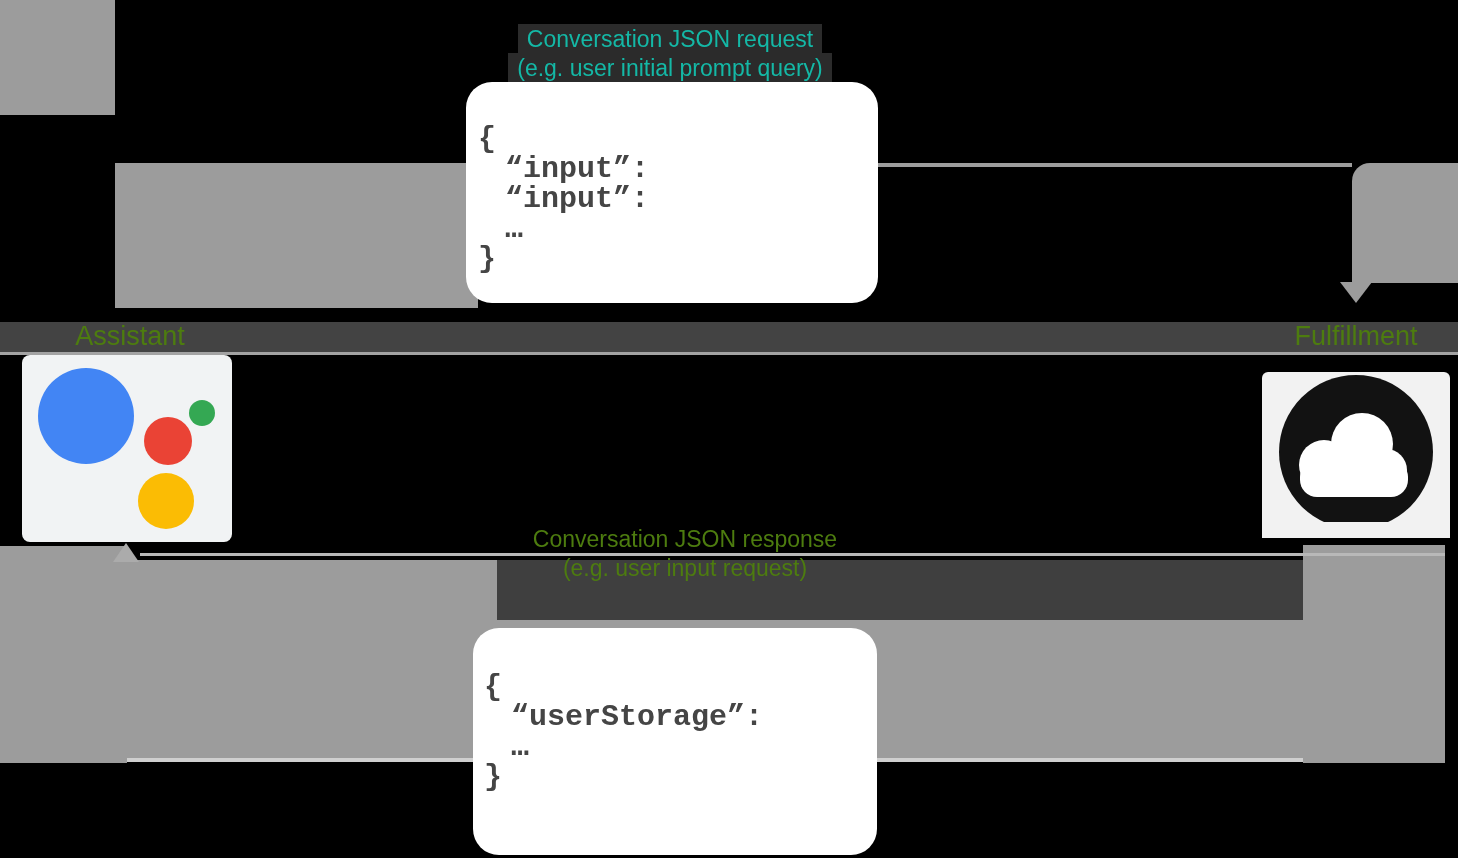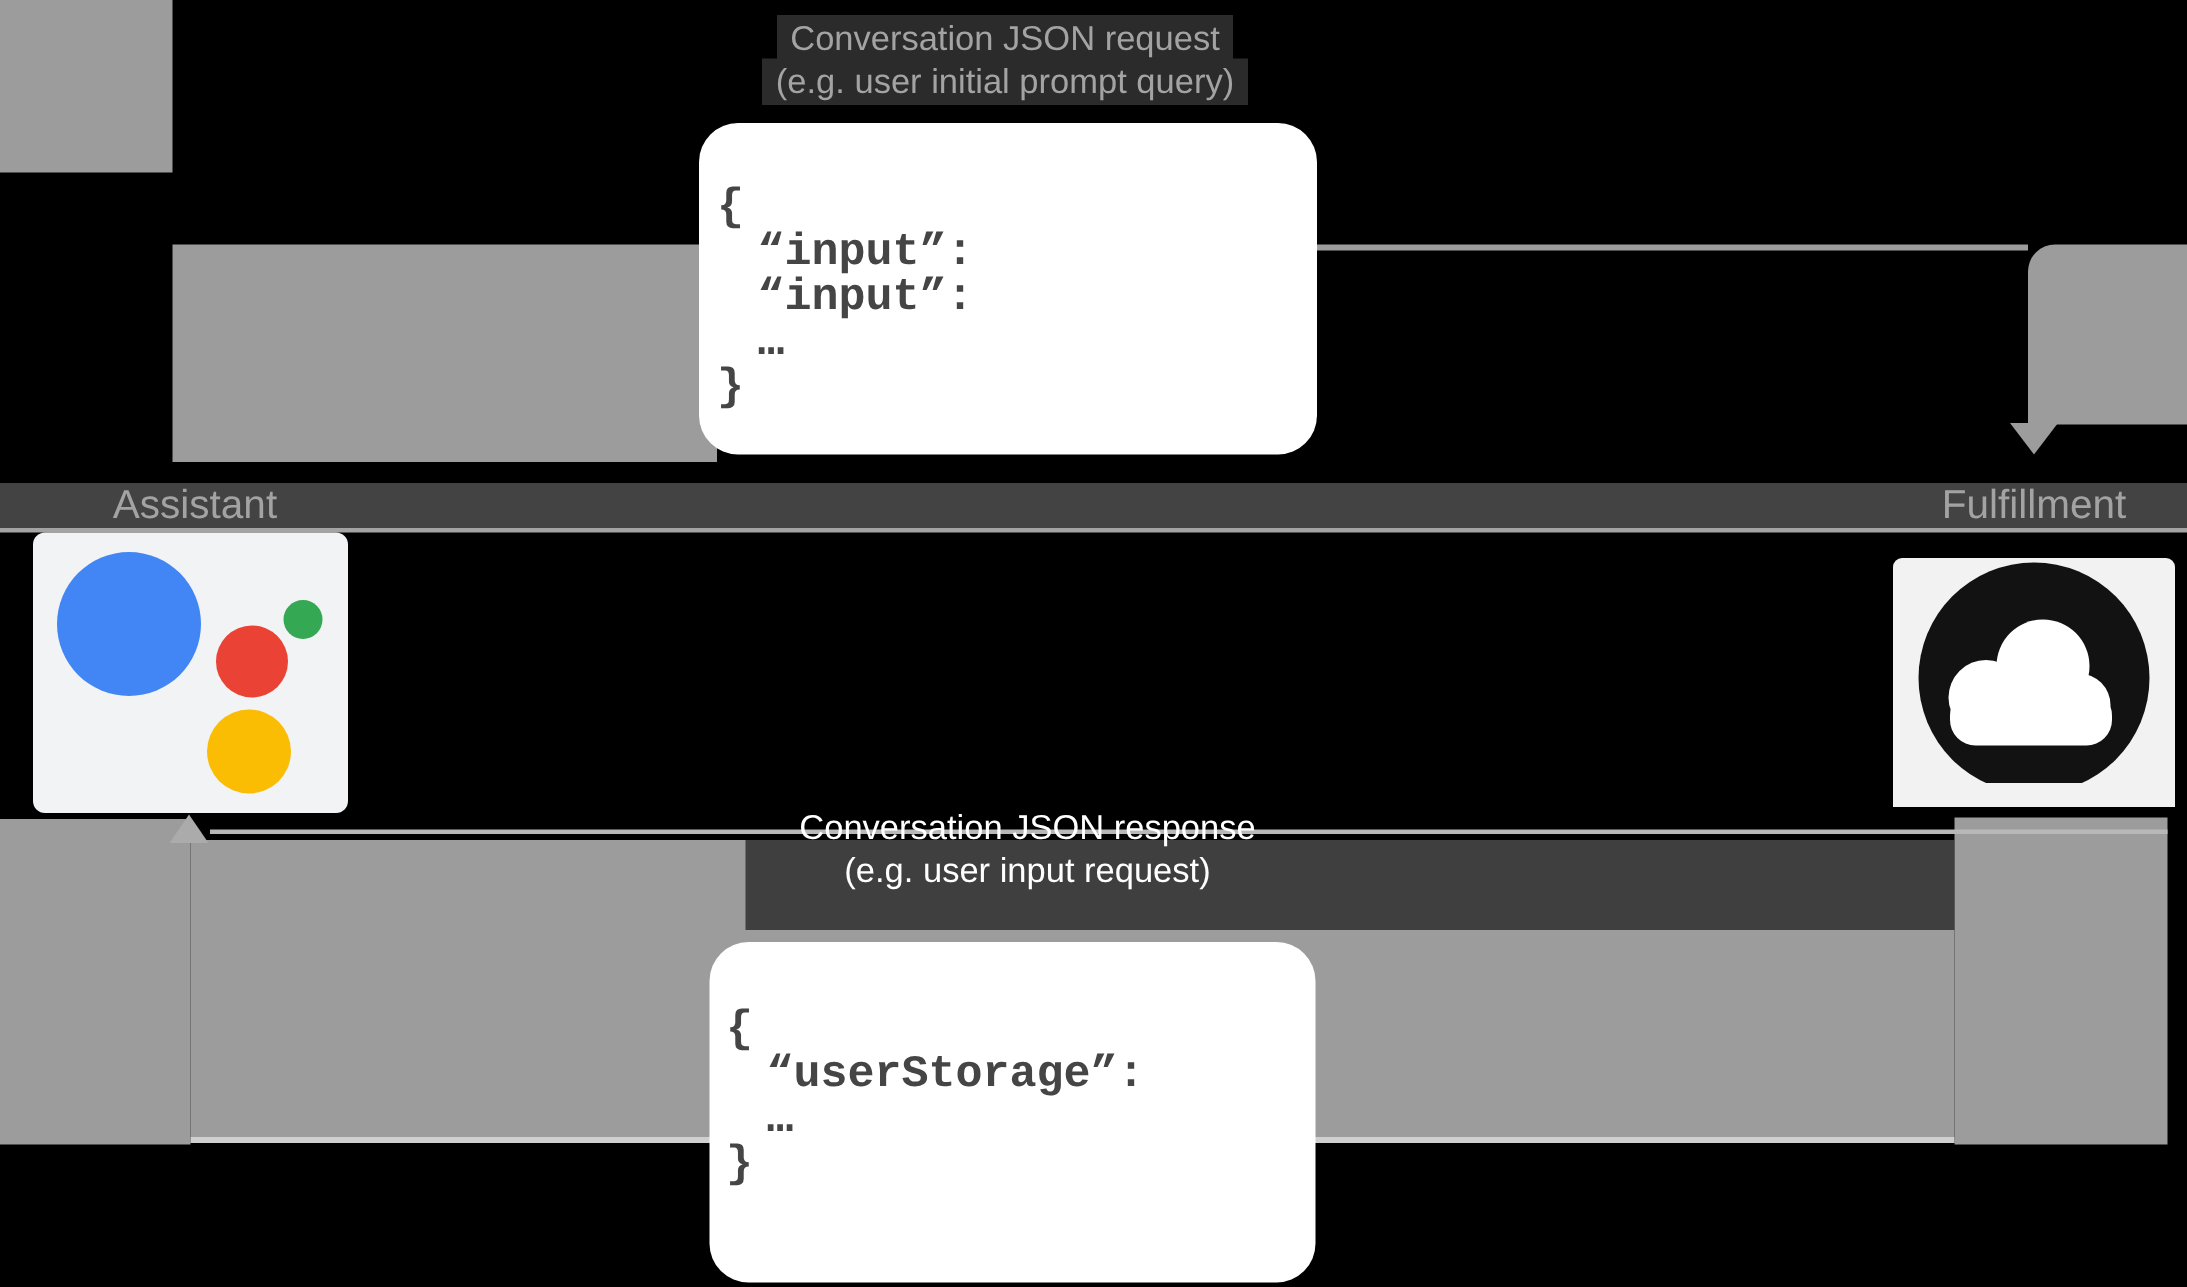--- a/index.html
+++ b/index.html
@@ -21,40 +21,40 @@
   .light-line-top{left:140px;top:553px;width:1305px;height:3px;background:#b8b8b8;z-index:2;}
   .light-line-bottom{left:127px;top:758px;width:1176px;height:4px;background:#cfcfcf;z-index:2;}
   .dark-block{left:497px;top:560px;width:806px;height:60px;background:#3f3f3f;z-index:2;}
   .arrowhead-up{left:113px;top:543px;width:0;height:0;z-index:2;
       border-left:13px solid transparent;border-right:13px solid transparent;border-bottom:19px solid #ababab;}
 
   
   .label-band{left:0;top:322px;width:1458px;height:30px;background:#434343;z-index:2;}
   .band-underline{left:0;top:352px;width:1458px;height:3px;background:#a3a3a3;z-index:2;}
   .endpoint-label{top:321px;height:31px;line-height:31px;text-align:center;
-      font-size:27px;color:#a3a3a3;z-index:4;}
+      font-size:27px;color:#4d7c0f;z-index:4;}
   .endpoint-label.assistant{left:25px;width:210px;}
   .endpoint-label.fulfillment{left:1206px;width:300px;}
 
   
   .assistant-box{left:22px;top:355px;width:210px;height:187px;background:#f1f3f4;border-radius:8px;z-index:3;}
   .fulfillment-box{left:1262px;top:372px;width:188px;height:166px;background:#f2f2f2;border-radius:6px;z-index:3;}
   .circle{position:absolute;border-radius:50%;}
   .c-blue{left:16px;top:13px;width:96px;height:96px;background:#4285f4;}
   .c-red{left:122px;top:62px;width:48px;height:48px;background:#ea4335;}
   .c-green{left:167px;top:45px;width:26px;height:26px;background:#34a853;}
   .c-yellow{left:116px;top:118px;width:56px;height:56px;background:#fbbc04;}
 
   
   .flow-label{text-align:center;z-index:4;font-size:23px;line-height:29px;}
   .flow-label .lrow{height:29px;}
   .flow-label .line{display:inline-block;padding:1px 9px;}
-  .flow-label.request{left:420px;top:10px;width:500px;color:#a3a3a3;}
+  .flow-label.request{left:420px;top:24px;width:500px;color:#14b8a6;}
   .flow-label.request .line{background:#2b2b2b;}
-  .flow-label.response{left:435px;top:536px;width:500px;color:#ffffff;}
+  .flow-label.response{left:435px;top:524px;width:500px;color:#4d7c0f;}
 
   
   .code-box{background:#ffffff;border-radius:26px;z-index:5;}
   .code-box.request{left:466px;top:82px;width:412px;height:221px;padding:0;}
   .code-box.response{left:473px;top:628px;width:404px;height:227px;}
   .code-inner-request{padding:42px 0 0 12px;}
   .code-inner-response{padding:44px 0 0 11px;}
   .code-line{font-family:"Liberation Mono",monospace;font-weight:700;font-size:30px;
       line-height:30px;height:30px;color:#454545;white-space:pre;}
   .code-line.key{padding-left:27px;}

